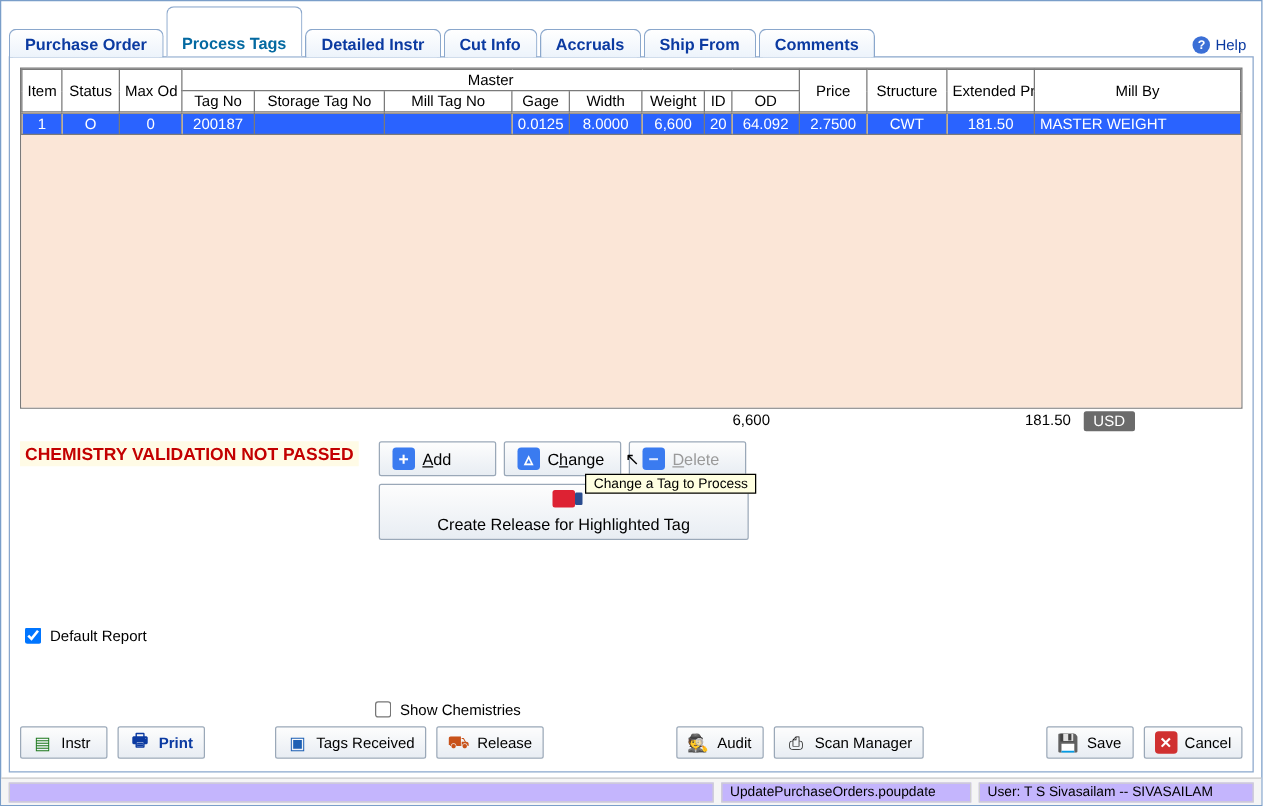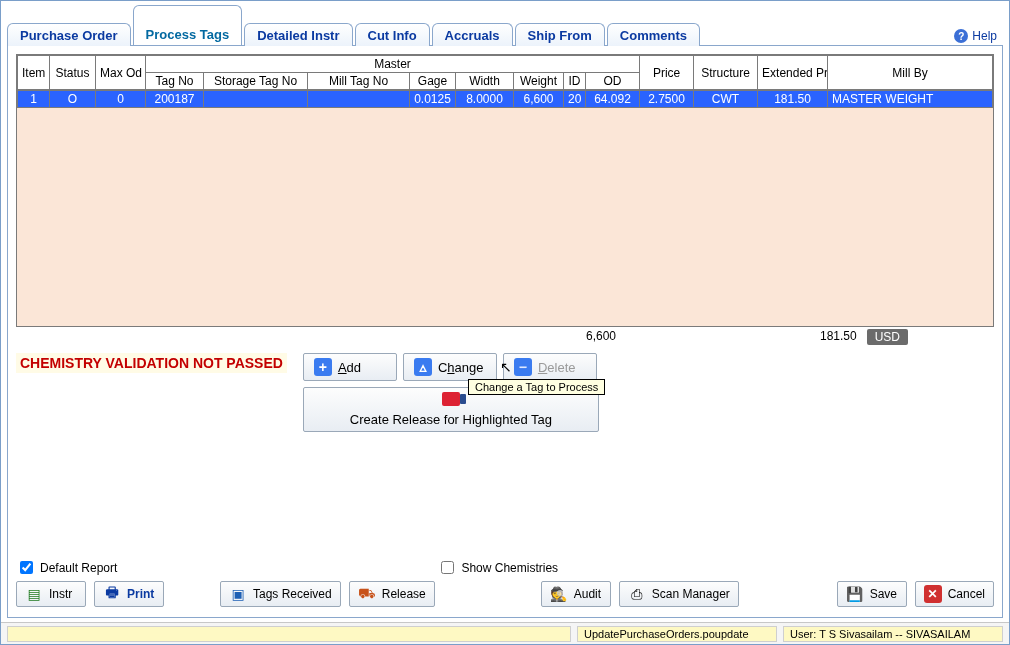--- a/index.html
+++ b/index.html
@@ -45,31 +45,31 @@
   .sq.add { background:#3a7bf0; }
   .sq.chg { background:#3a7bf0; }
   .sq.del { background:#3a7bf0; color:#dfe9ff;}
   .winbtn u { text-decoration: underline; }
   .winbtn.long { min-width: 296px; flex-direction: column; }
   .truck { width:18px; height:14px; background:#d23; border-radius:2px; position:relative; }
   .truck::after { content:""; position:absolute; right:-6px; top:2px; width:6px; height:10px; background:#2a4c8f; border-radius:1px; }
   .tooltip { position:absolute; background:#ffffe1; border:1px solid #000; font-size:11px; padding:1px 6px; }
   .cursor-img { position:absolute; font-size:14px; pointer-events:none; }
   
-  .chkrow { display:flex; gap:40px; font-size:12px; margin-top:auto; padding-top:6px; }
+  .chkrow { display:flex; gap:40px; font-size:12px; margin-top:auto; padding-top:6px;flex-direction:column; }
   .chkrow label { display:flex; align-items:center; gap:4px; }
   .chkrow input { width:13px; height:13px; }
   
   .footbar { display:flex; gap:8px; padding:4px 0 2px 0; align-items:center; }
   .footbtn { border:1px solid #9aa8b8; background:linear-gradient(#fdfdfd,#e8edf3); padding:3px 8px; font-size:12px; display:flex; align-items:center; gap:6px; min-width:70px; cursor:default; border-radius:2px; }
   .footbtn .ico { width:18px; height:18px; display:flex; align-items:center; justify-content:center; font-size:14px; }
   .spacer { flex:1; }
   
   .statusbar { display:flex; gap:6px; border-top:1px solid #c7c7c7; padding:3px 6px; font-size:11px; background:#f5f5f5; height:22px; }
-  .statusbar .cell { border:1px solid #cfcfcf; background:#fef9c3; padding:1px 6px; height:16px; display:flex; align-items:center; }
+  .statusbar .cell { border:1px solid #cfcfcf; background:#c4b5fd; padding:1px 6px; height:16px; display:flex; align-items:center; }
   .right-align { text-align: right; }
 </style>
 </head>
 <body>
 
 <div class="window">
 
   <div class="content">
 
     <div class="tabrow">

